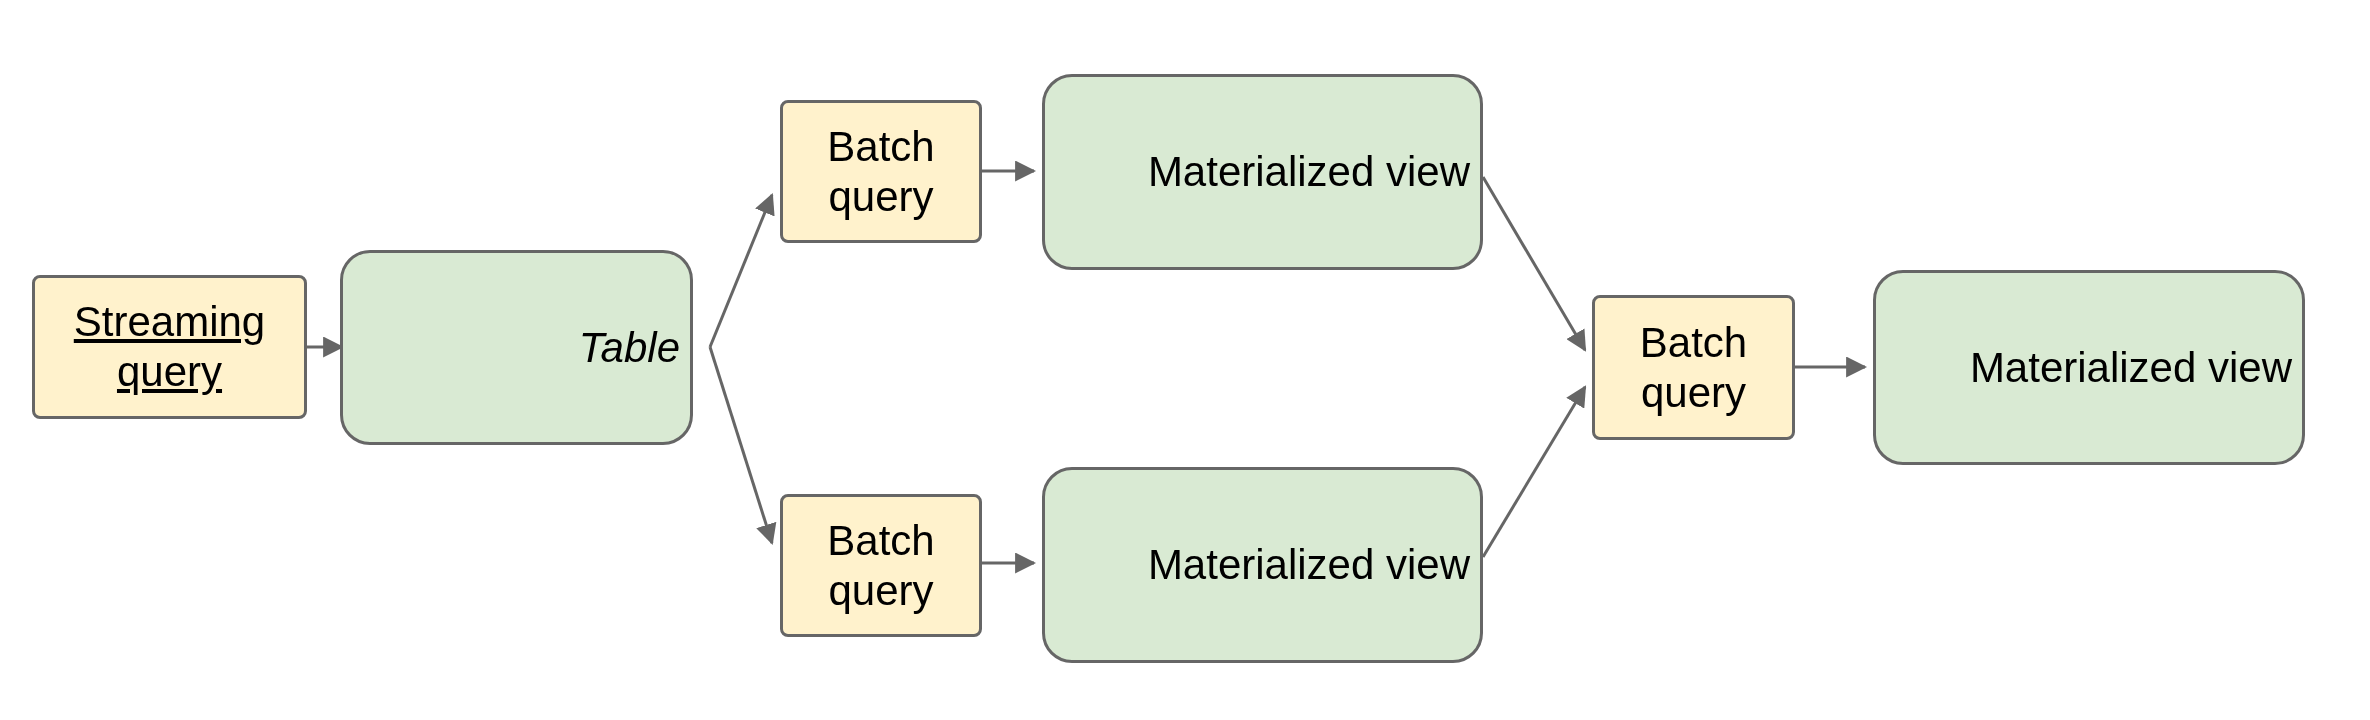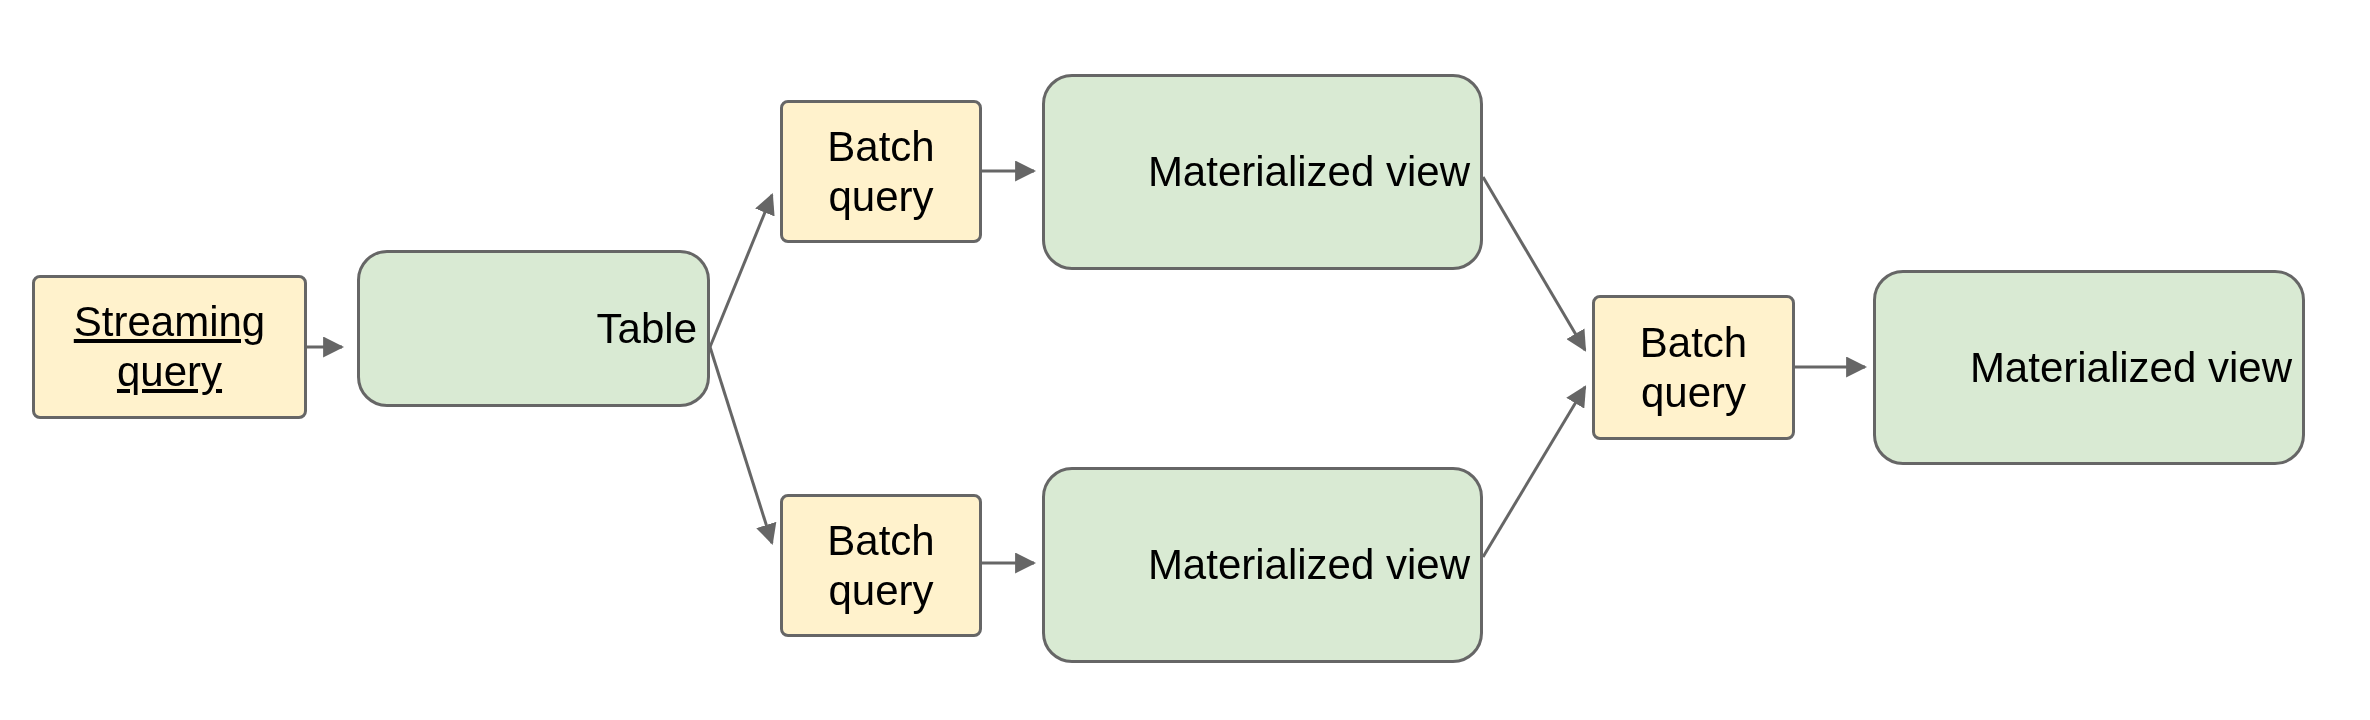--- a/index.html
+++ b/index.html
@@ -38,21 +38,21 @@
     background: #fff2cc;
     border-radius: 8px;
     text-align: center;
   }
   .node.round {
     background: #d9ead3;
     border-radius: 30px;
     justify-content: flex-end;
   }
   #n-streaming-query { left: 32px;   top: 275px; width: 275px; height: 144px; text-decoration: underline; }
-  #n-table           { left: 357px;  top: 250px; width: 353px; height: 157px; }
+  #n-table           { left: 340px;  top: 250px; width: 353px; height: 195px; font-style: italic; }
   #n-bq-top          { left: 780px;  top: 100px; width: 202px; height: 143px; }
   #n-mv-top          { left: 1042px; top: 74px;  width: 441px; height: 196px; }
   #n-bq-bottom       { left: 780px;  top: 494px; width: 202px; height: 143px; }
   #n-mv-bottom       { left: 1042px; top: 467px; width: 441px; height: 196px; }
   #n-bq-right        { left: 1592px; top: 295px; width: 203px; height: 145px; }
   #n-mv-right        { left: 1873px; top: 270px; width: 432px; height: 195px; }
 </style>
 </head>
 <body>
 

